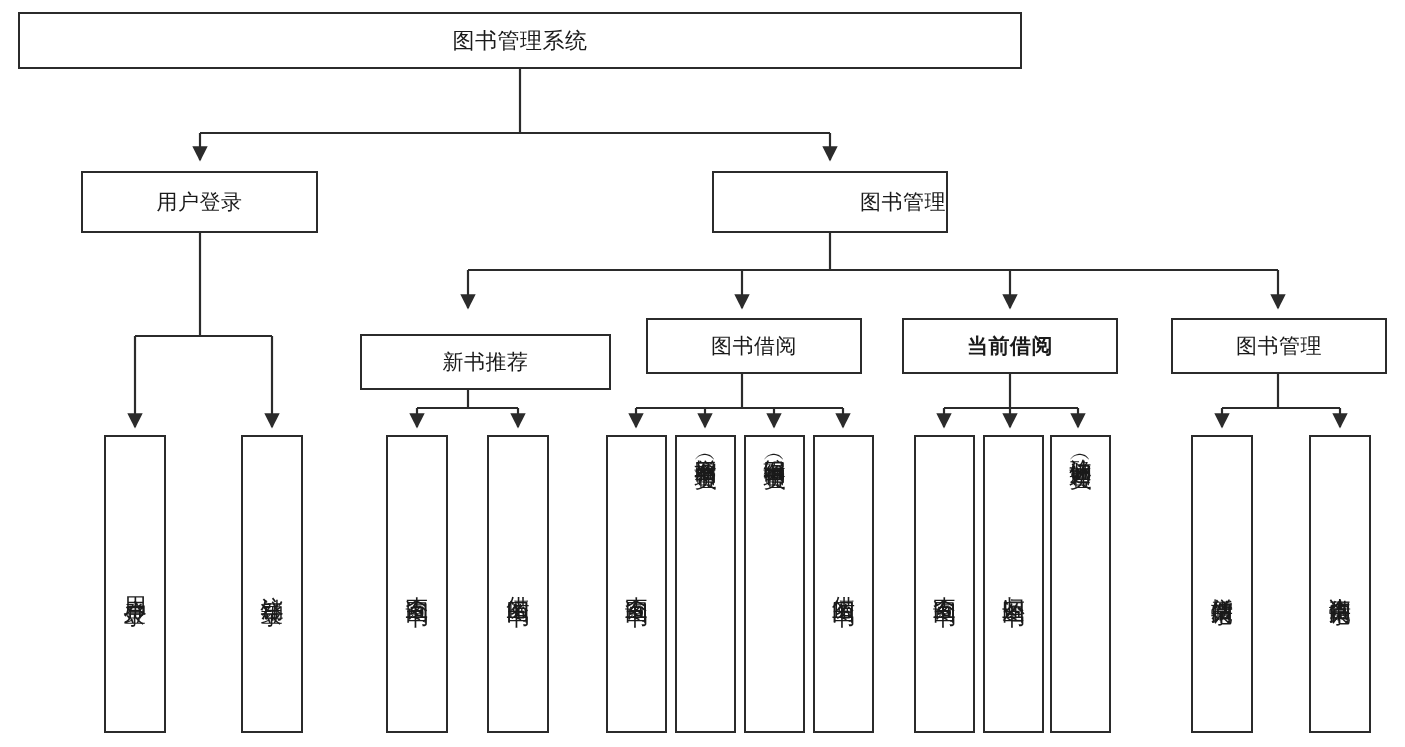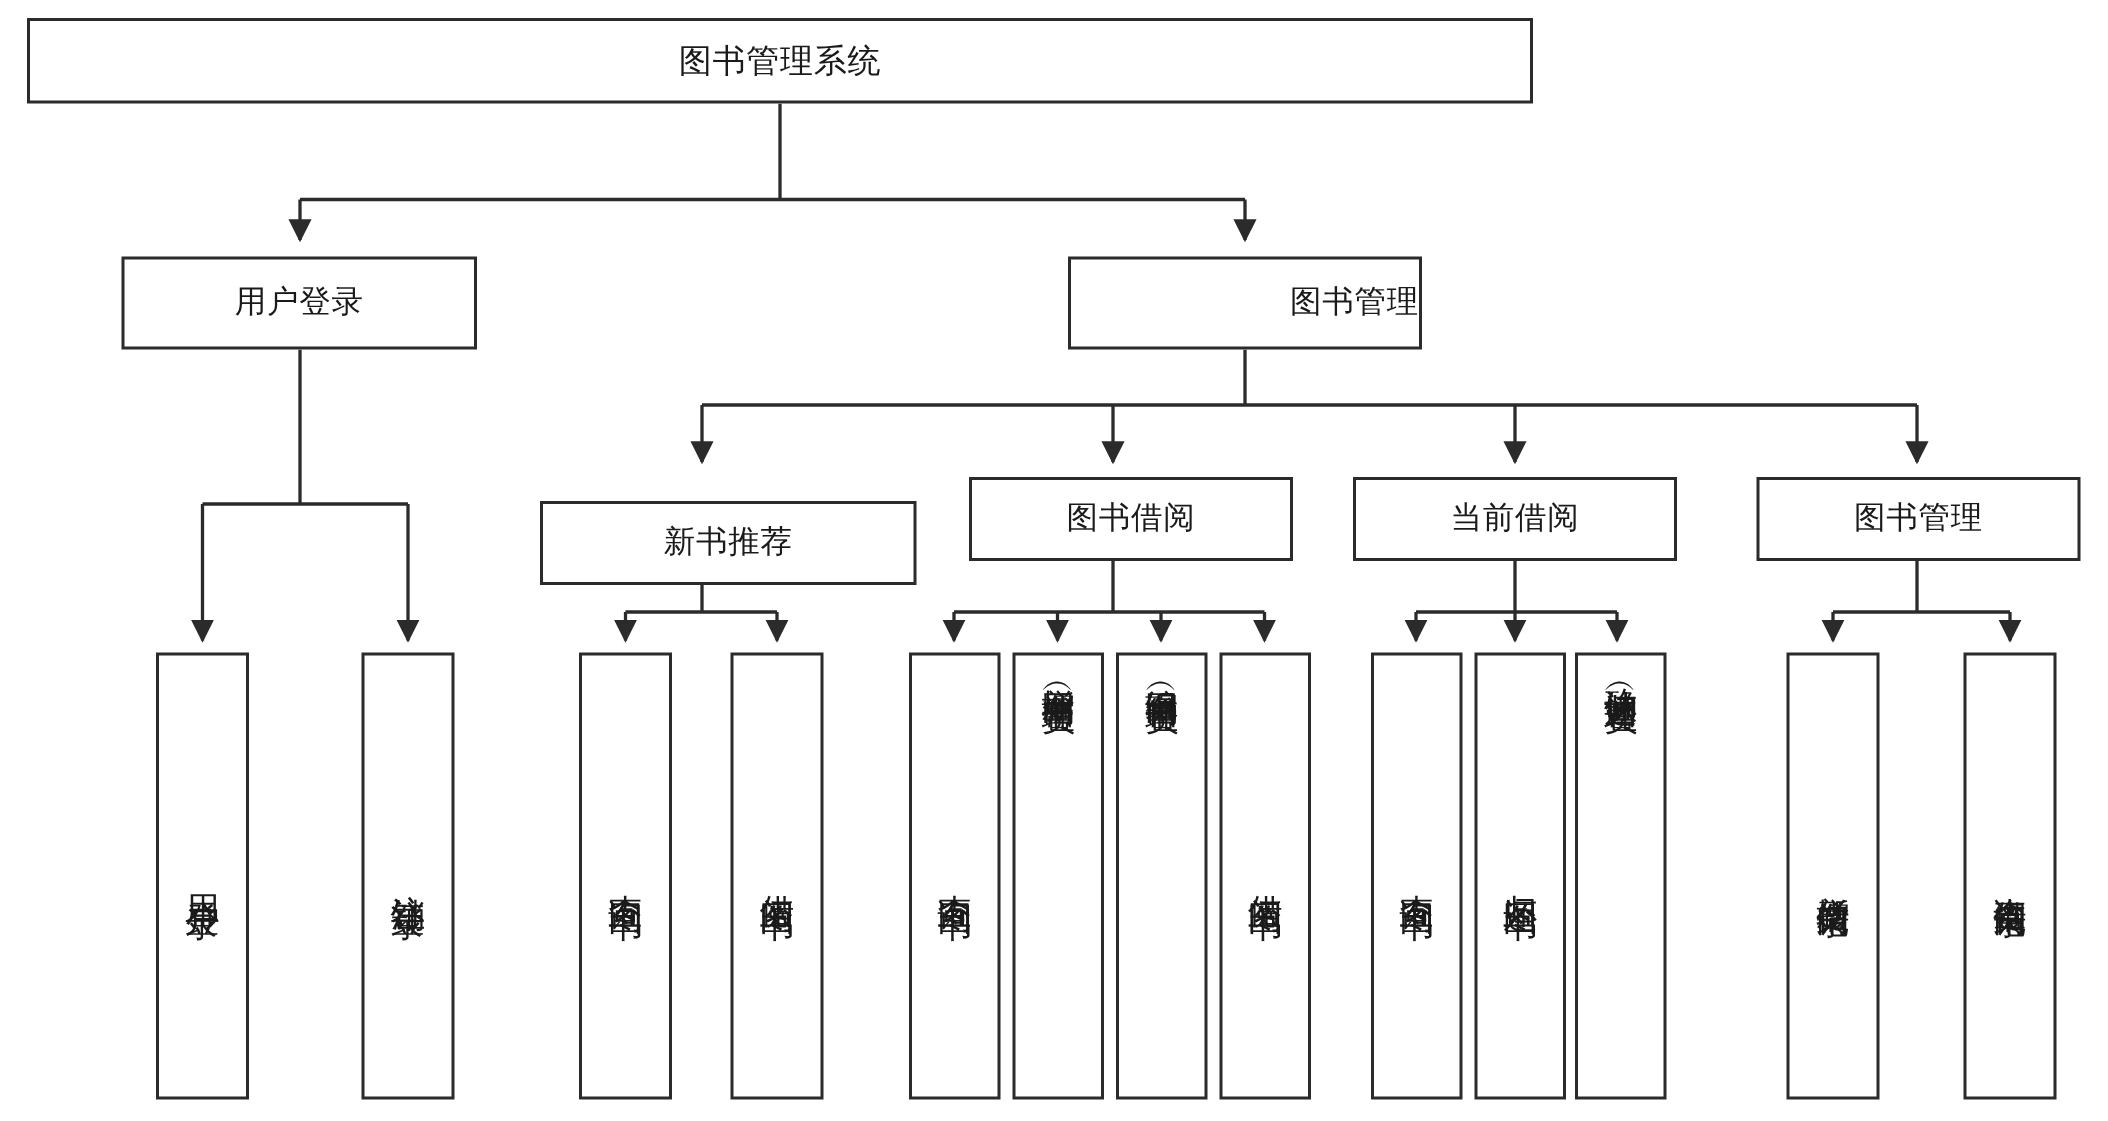--- a/index.html
+++ b/index.html
@@ -150,21 +150,21 @@
   <div class="node h" style="left:712px; top:171px; width:236px; height:62px;justify-content:flex-end;">
     <span class="label">图书管理</span>
   </div>
 
   <div class="node h" style="left:360px; top:334px; width:251px; height:56px;">
     <span class="label">新书推荐</span>
   </div>
   <div class="node h" style="left:646px; top:318px; width:216px; height:56px;">
     <span class="label">图书借阅</span>
   </div>
-  <div class="node h" style="left:902px; top:318px; width:216px; height:56px;">
+  <div class="node h" style="left:902px; top:318px; width:216px; height:56px;font-weight:bold;">
     <span class="label">当前借阅</span>
   </div>
   <div class="node h" style="left:1171px; top:318px; width:216px; height:56px;">
     <span class="label">图书管理</span>
   </div>
 
   <div class="node v" style="left:104px; top:435px; width:62px; height:298px;">
     <span class="label">用户登录</span>
   </div>
   <div class="node v" style="left:241px; top:435px; width:62px; height:298px;">

